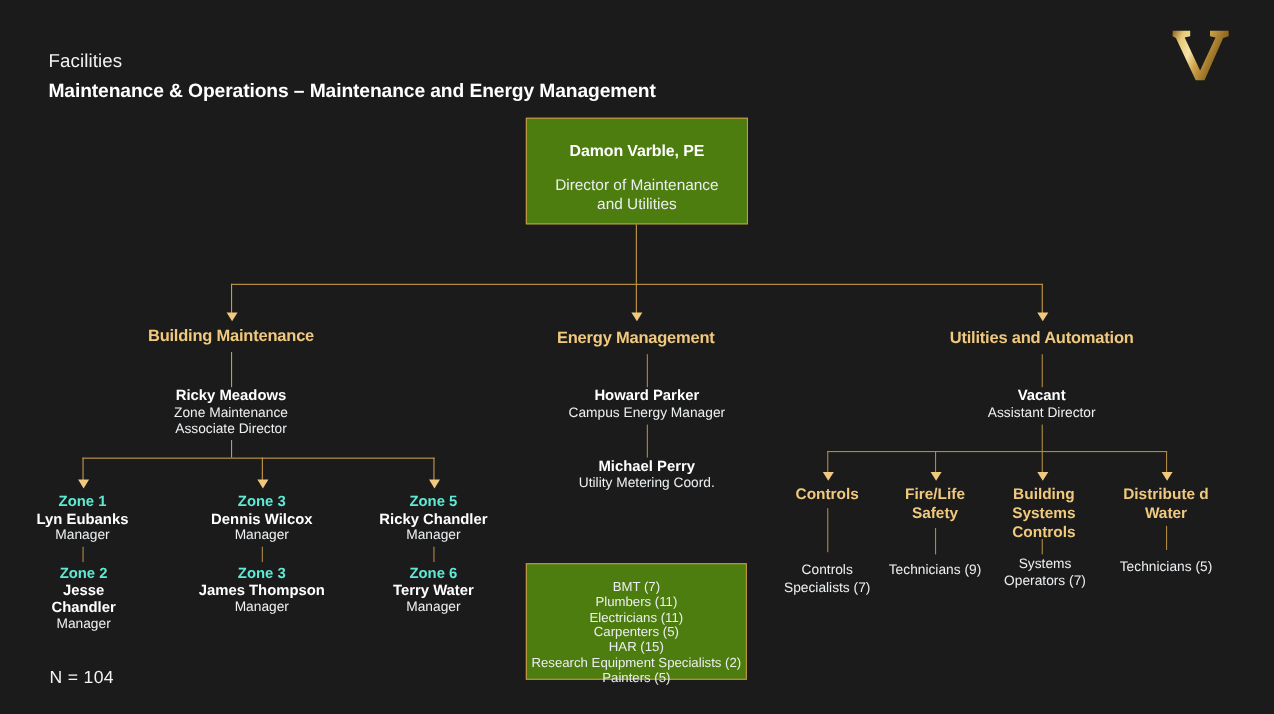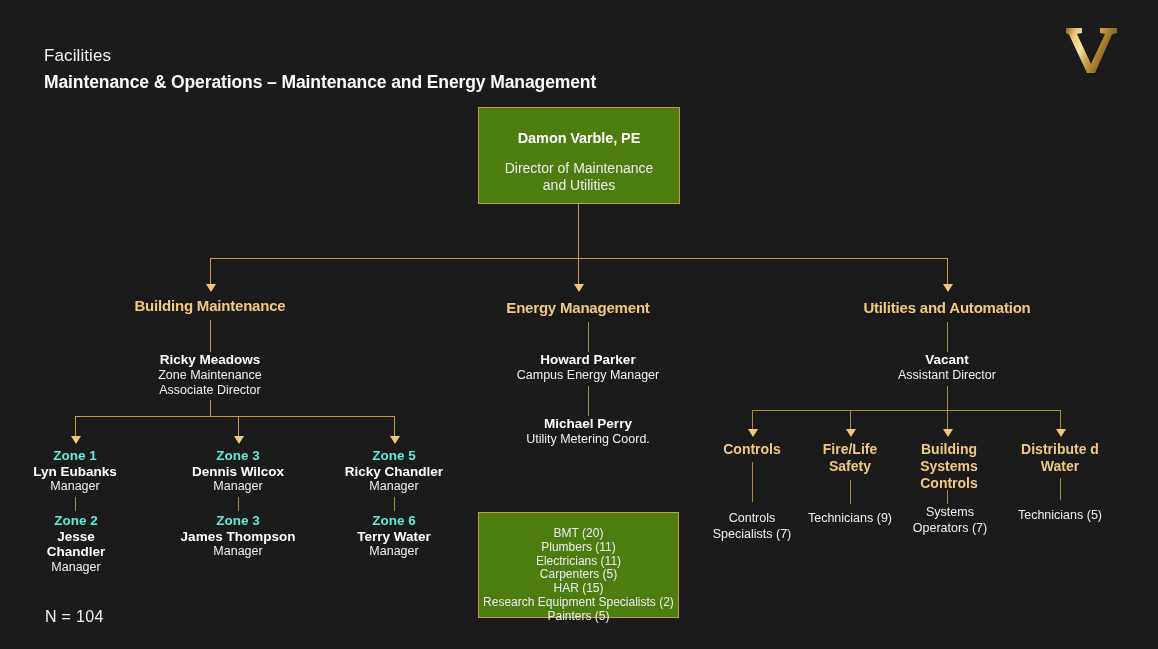--- a/index.html
+++ b/index.html
@@ -290,21 +290,21 @@
 
   <div class="vline thin" style="left:588px; top:386px; height:30px;"></div>
 
   <div class="node" style="left:468px; top:416px; width:240px;">
     <div class="name">Michael Perry</div>
     <div class="role">Utility Metering Coord.</div>
   </div>
 
   <div class="box" style="left:478px; top:512px; width:201px; height:106px;">
     <div class="trades-list">
-      <div class="trade-line">BMT (20)</div>
+      <div class="trade-line">BMT (7)</div>
       <div class="trade-line">Plumbers (11)</div>
       <div class="trade-line">Electricians (11)</div>
       <div class="trade-line">Carpenters (5)</div>
       <div class="trade-line">HAR (15)</div>
       <div class="trade-line">Research Equipment Specialists (2)</div>
       <div class="trade-line">Painters (5)</div>
     </div>
   </div>
 
   <div class="node" style="left:817px; top:300px; width:260px;">

